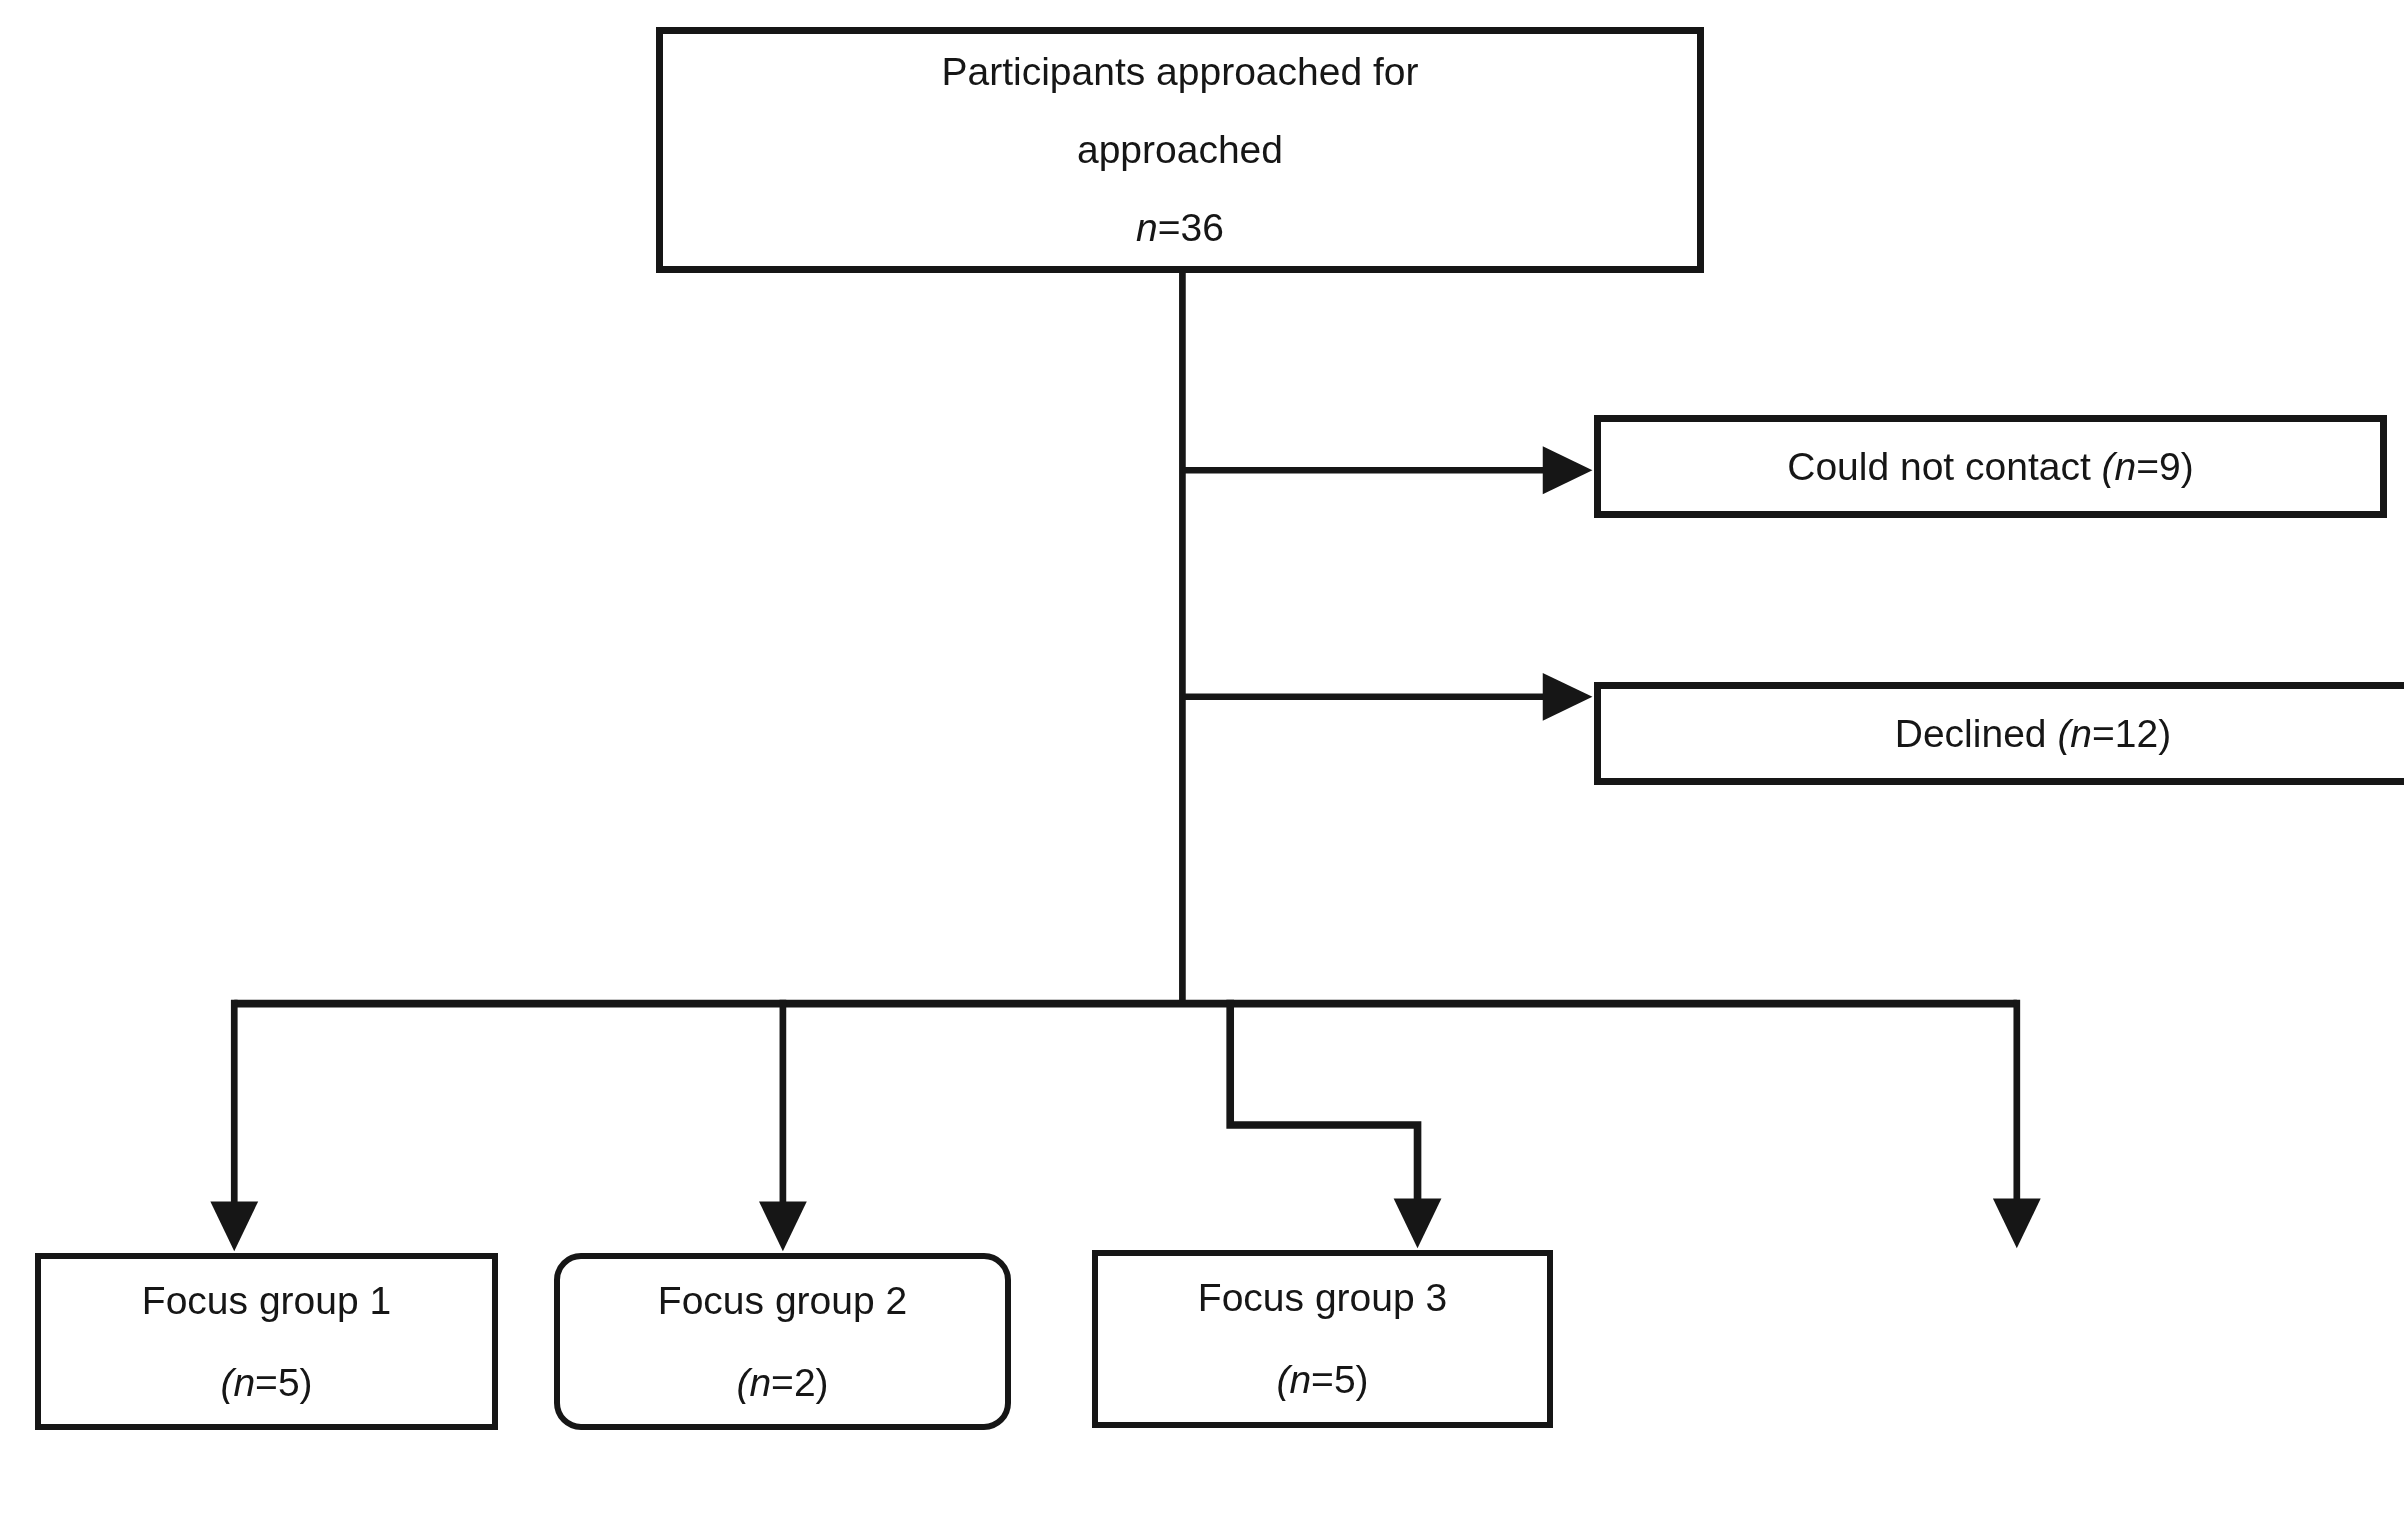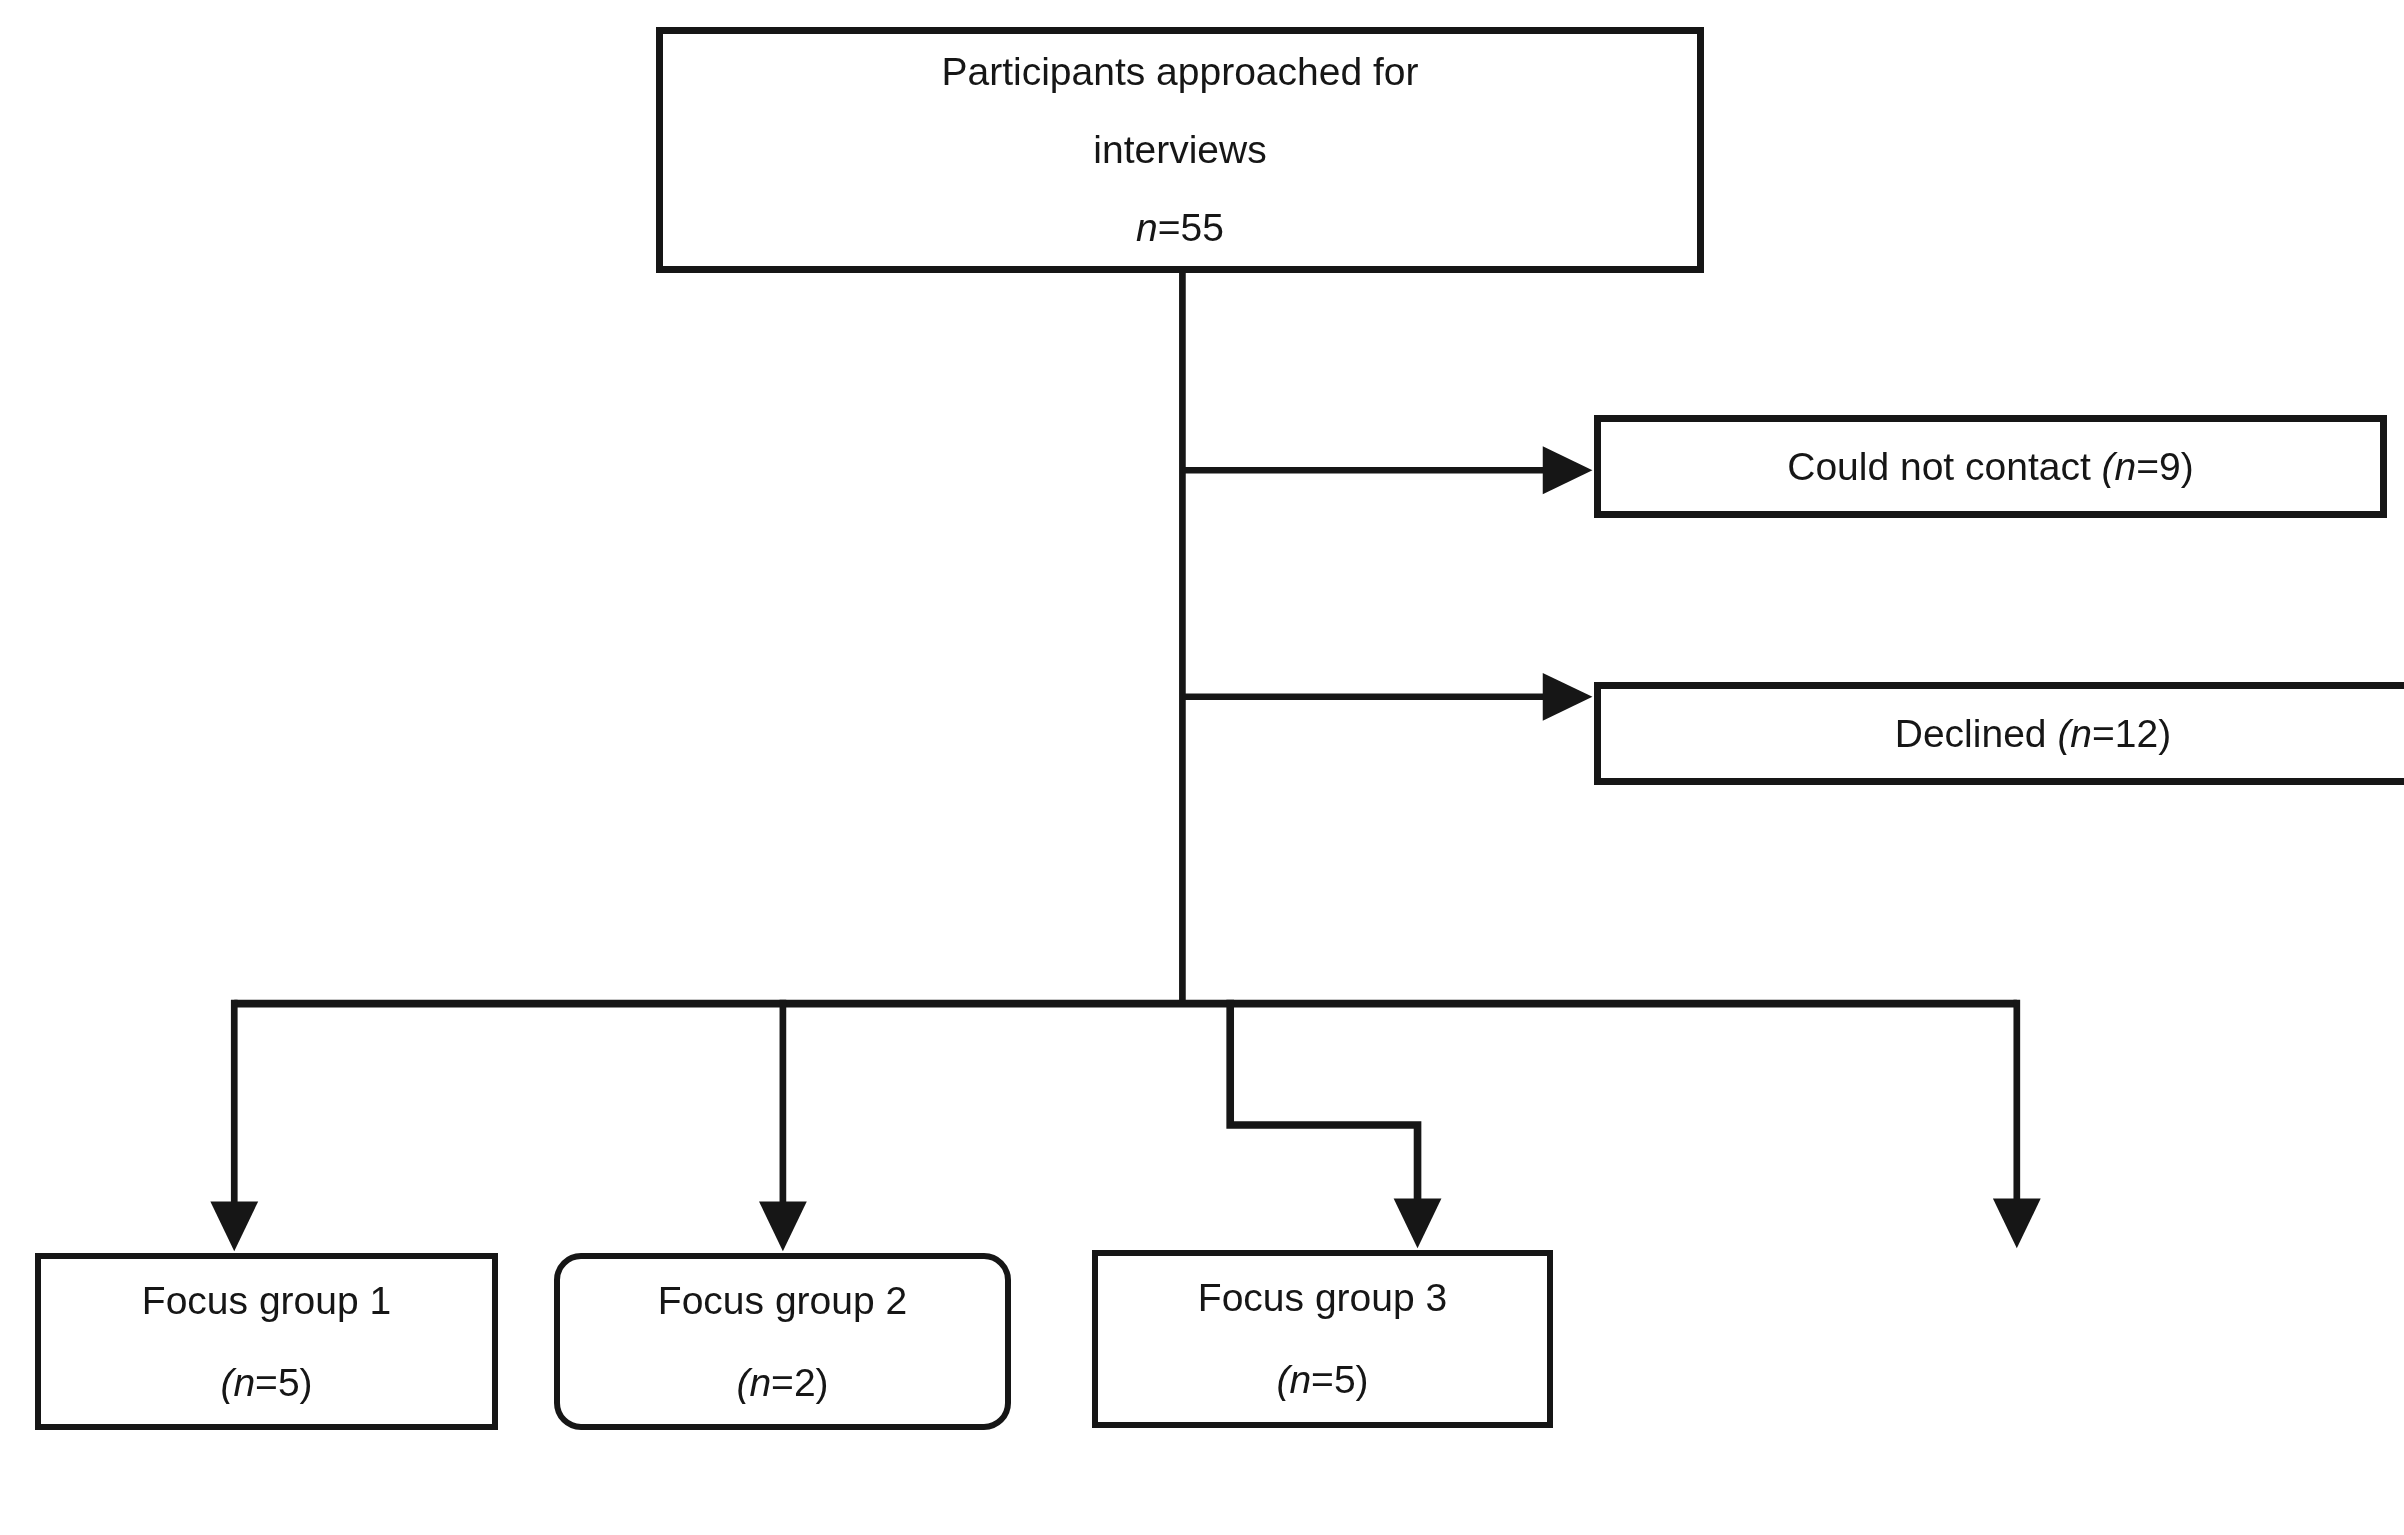--- a/index.html
+++ b/index.html
@@ -63,22 +63,22 @@
 
     <path d="M1287 1046 V1177 H1483 V1255" stroke-width="8"></path>
     <polygon points="1483,1306 1458,1254 1508,1254"></polygon>
 
     <path d="M2110 1046 V1255" stroke-width="7"></path>
     <polygon points="2110,1306 2085,1254 2135,1254"></polygon>
   </svg>
 
   <div class="node" style="left:656px; top:27px; width:1048px; height:246px;">
     <span class="ln">Participants approached for</span>
-    <span class="ln">interviews</span>
-    <span class="ln"><span class="it">n</span><span>=55</span></span>
+    <span class="ln">approached</span>
+    <span class="ln"><span class="it">n</span><span>=36</span></span>
   </div>
 
   <div class="node" style="left:1594px; top:415px; width:793px; height:103px;">
     <span class="ln"><span>Could not contact</span> <span class="it">(n</span><span>=9)</span></span>
   </div>
 
   <div class="node" style="left:1594px; top:646px; width:878px; height:103px;margin-top:36px;">
     <span class="ln"><span>Declined</span> <span class="it">(n</span><span>=12)</span></span>
   </div>
 

